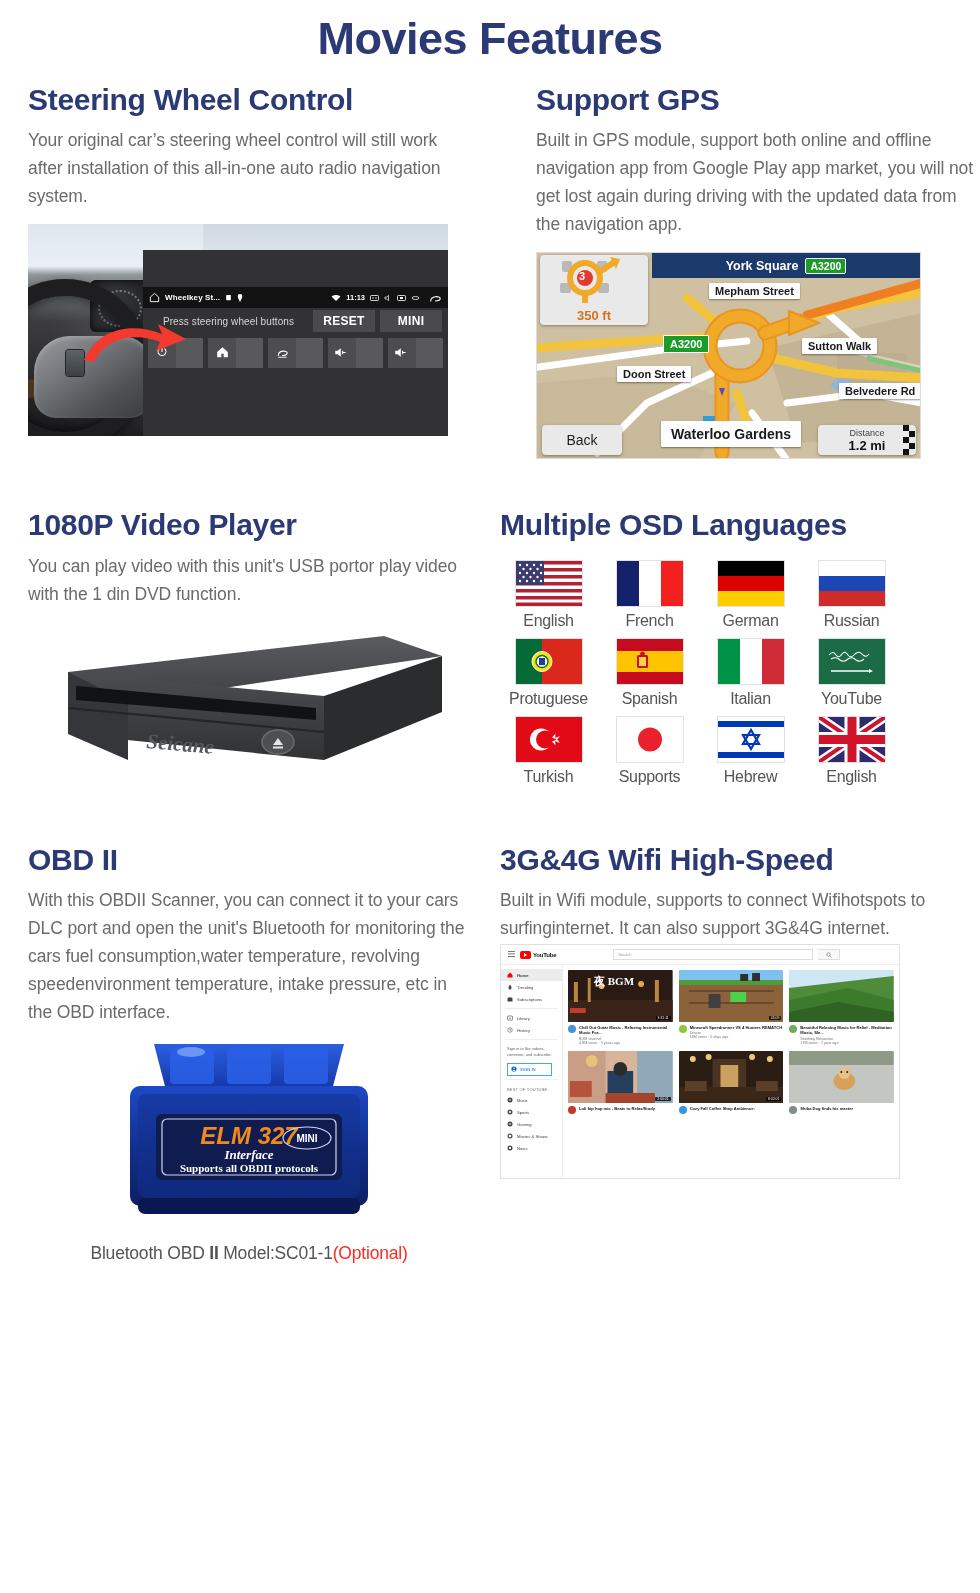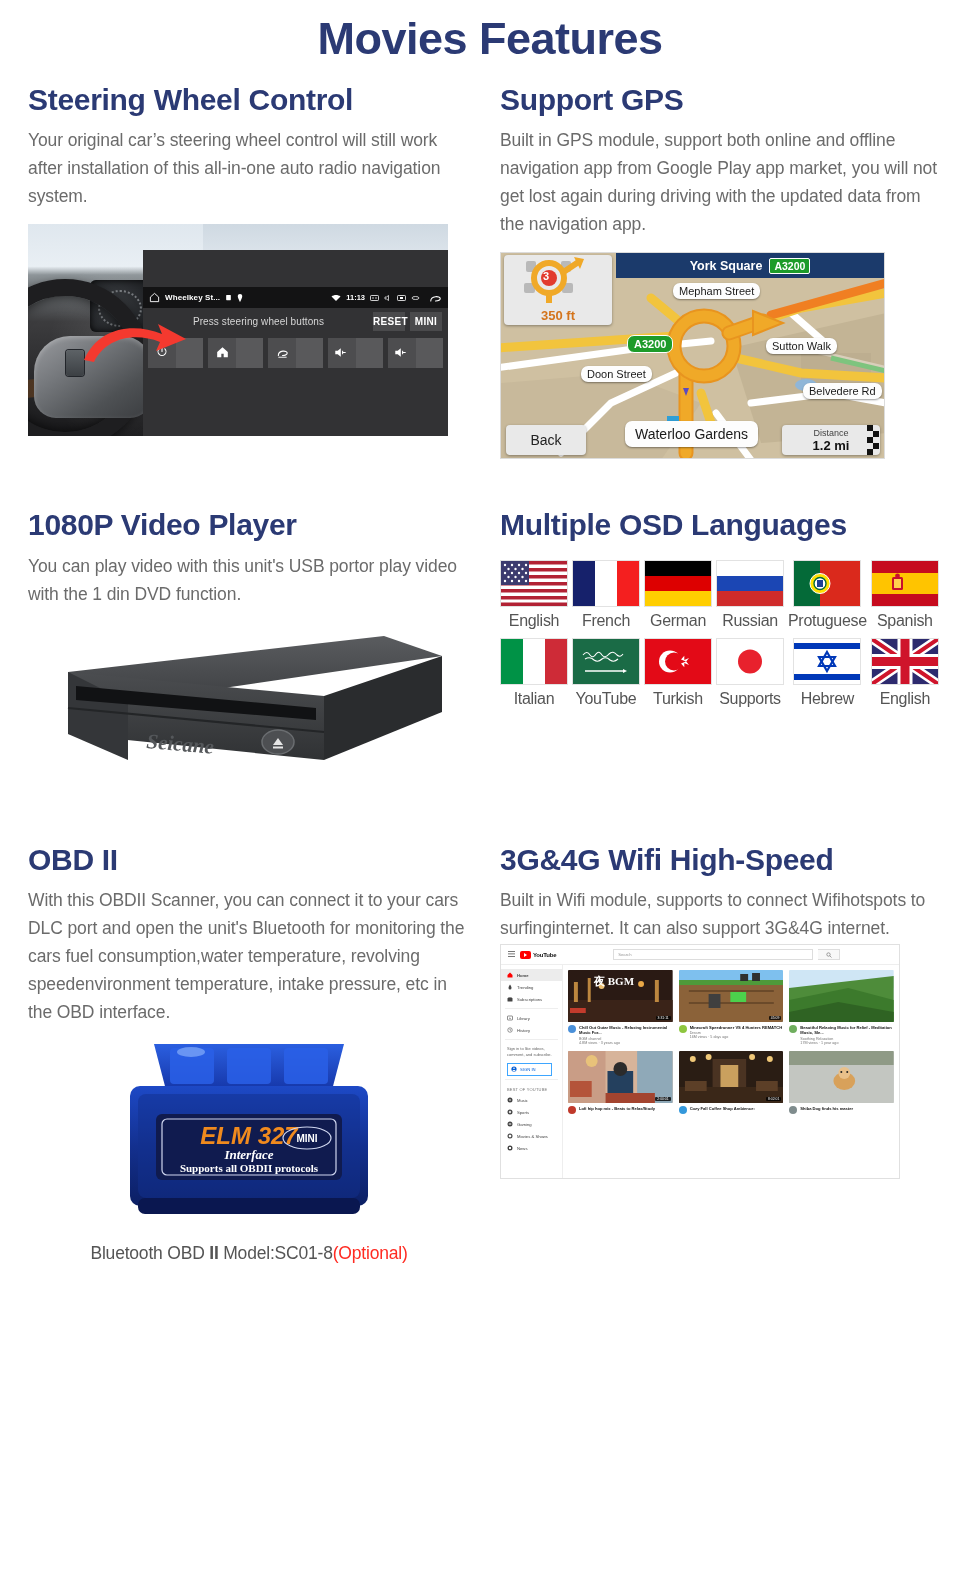--- a/index.html
+++ b/index.html
@@ -127,22 +127,22 @@
   .and-sub {
     height: 26px; display: flex; align-items: center;
     padding: 0 6px; background: #323234;
   }
   .and-sub-text {
     flex: 1; text-align: center; color: #d6d6d6;
     font-size: 10px; letter-spacing: .1px;
   }
   .and-btn {
     background: #4a4a4c; color: #ffffff;
-    font-size: 10px; font-weight: bold;
-    padding: 4px 0; width: 32px; text-align: center;
+    font-size: 12px; font-weight: bold;
+    padding: 4px 0; width: 62px; text-align: center;
     margin-left: 5px; letter-spacing: .3px;
   }
   .and-slots { display: flex; gap: 5px; padding: 4px 5px 0 5px; }
   .slot {
     width: 56px; height: 30px; background: #4d4d4f;
     display: flex; align-items: center;
     position: relative;
   }
   .slot .glyph { width: 28px; text-align: center; color: #fff; font-size: 13px; }
   .slot .fill { position:absolute; right:0; top:0; width:27px; height:100%; background:#59595b; }
@@ -168,38 +168,38 @@
     position: absolute; left: 3px; top: 2px; width: 108px; height: 70px;
     background: #e9e9e9; border-radius: 4px;
     box-shadow: 0 1px 3px rgba(0,0,0,.35);
   }
   .turn-dist {
     position: absolute; bottom: 2px; left: 0; width: 100%;
     text-align: center; color: #d4741c; font-weight: bold; font-size: 13px;
   }
   .map-label {
     position: absolute; background: #fdfdfd; color: #1a1a1a;
-    font-size: 11px; padding: 2px 6px; border-radius: 7px;
-    box-shadow: 0 1px 2px rgba(0,0,0,.4); white-space: nowrap;
+    font-size: 11px; padding: 2px 6px; border-radius: 1px;
+    box-shadow: 0 1px 2px rgba(0,0,0,.4); white-space: nowrap; font-weight: bold;
   }
   .map-label.big { font-size: 14px; padding: 5px 10px; }
   .gps-bottom-btn {
     position: absolute; background: #e9e9e9; border-radius: 4px;
     box-shadow: 0 1px 3px rgba(0,0,0,.35);
     display:flex; align-items:center; justify-content:center;
   }
 
   
   .dvd-wrap { margin-top: 22px; display: flex; justify-content: center; }
   .dvd { position: relative; width: 390px; height: 170px; }
 
   
   .flags-grid {
     margin-top: 16px;
-    display: grid; grid-template-columns: repeat(6, 1fr);
+    display: grid; grid-template-columns: repeat(4, 1fr);
     row-gap: 8px; column-gap: 4px; width: 400px;
   }
   .flag-cell { display: flex; flex-direction: column; align-items: center; }
   .flag {
     width: 68px; height: 47px; border: 1px solid #e2e2e2;
     position: relative; overflow: hidden; background: #fff;
   }
   .flag-name { font-size: 16px; color: #555; margin-top: 5px; letter-spacing: -.3px; }
 
   
@@ -255,21 +255,21 @@
   .yt-ch { font-size:3.7px; color:#777; margin-top:1px; }
   .yt-views { font-size:3.7px; color:#777; }
 </style>
 </head>
 <body>
 
 <div class="page">
 
   <h1 class="main-title">Movies Features</h1>
 
-  <div class="grid" style="margin-top:18px;">
+  <div class="grid" style="margin-top:18px;gap:36px;">
     <div class="col-left">
       <div class="sec-title">Steering Wheel Control</div>
       <div class="sec-body">Your original car’s steering wheel control will still work after installation of this all-in-one auto radio navigation system.</div>
 
       <div class="swc-photo">
         <div class="car-dash"></div>
         <div class="cluster"></div>
         <div class="wood-trim"></div>
         <div class="wheel-outer"></div>
         <div class="wheel-hub"></div>
@@ -757,21 +757,21 @@
             <ellipse cx="213" cy="100" rx="24" ry="11" fill="none" stroke="#cfd6ef" stroke-width="1.2"></ellipse>
             <text x="213" y="104" text-anchor="middle" font-family="Liberation Sans, sans-serif" font-size="10" font-weight="bold" fill="#ffffff">MINI</text>
             <text x="155" y="121" text-anchor="middle" font-family="Liberation Serif, serif" font-size="13" font-style="italic" font-weight="bold" fill="#ffffff">Interface</text>
             <text x="155" y="134" text-anchor="middle" font-family="Liberation Serif, serif" font-size="11" font-weight="bold" fill="#ffffff">Supports all OBDII protocols</text>
 
             <rect x="44" y="160" width="222" height="16" rx="7" fill="#0a1750"></rect>
           </svg>
         </div>
       </div>
       <div class="caption">
-        <span>Bluetooth OBD </span><span class="bold-ii">II</span><span> Model:SC01-8</span><span class="optional">(Optional)</span>
+        <span>Bluetooth OBD </span><span class="bold-ii">II</span><span> Model:SC01-1</span><span class="optional">(Optional)</span>
       </div>
     </div>
 
     <div class="col-right">
       <div class="sec-title">3G&amp;4G Wifi High-Speed</div>
       <div class="sec-body">Built in Wifi module, supports to connect  Wifihotspots to surfinginternet. It can also support 3G&amp;4G internet.</div>
 
       <div class="yt">
         <div class="yt-header">
           <span>

